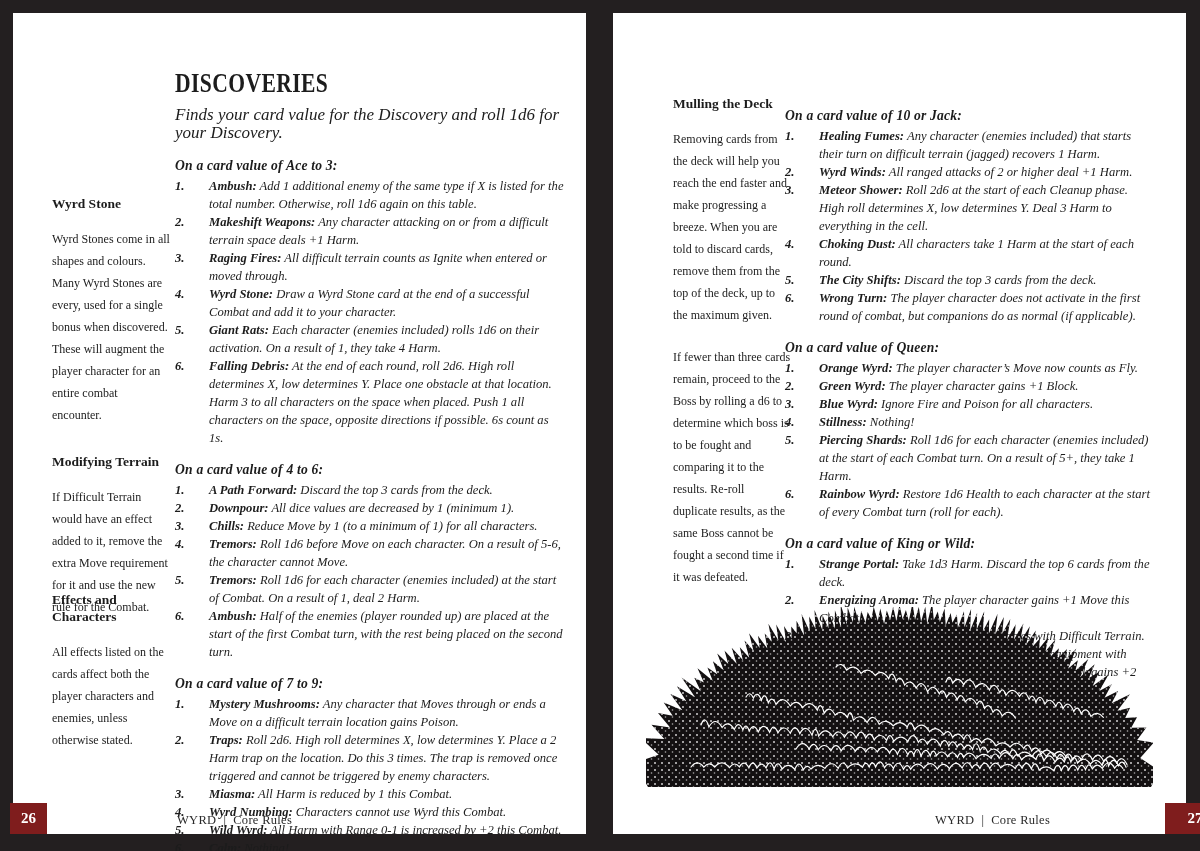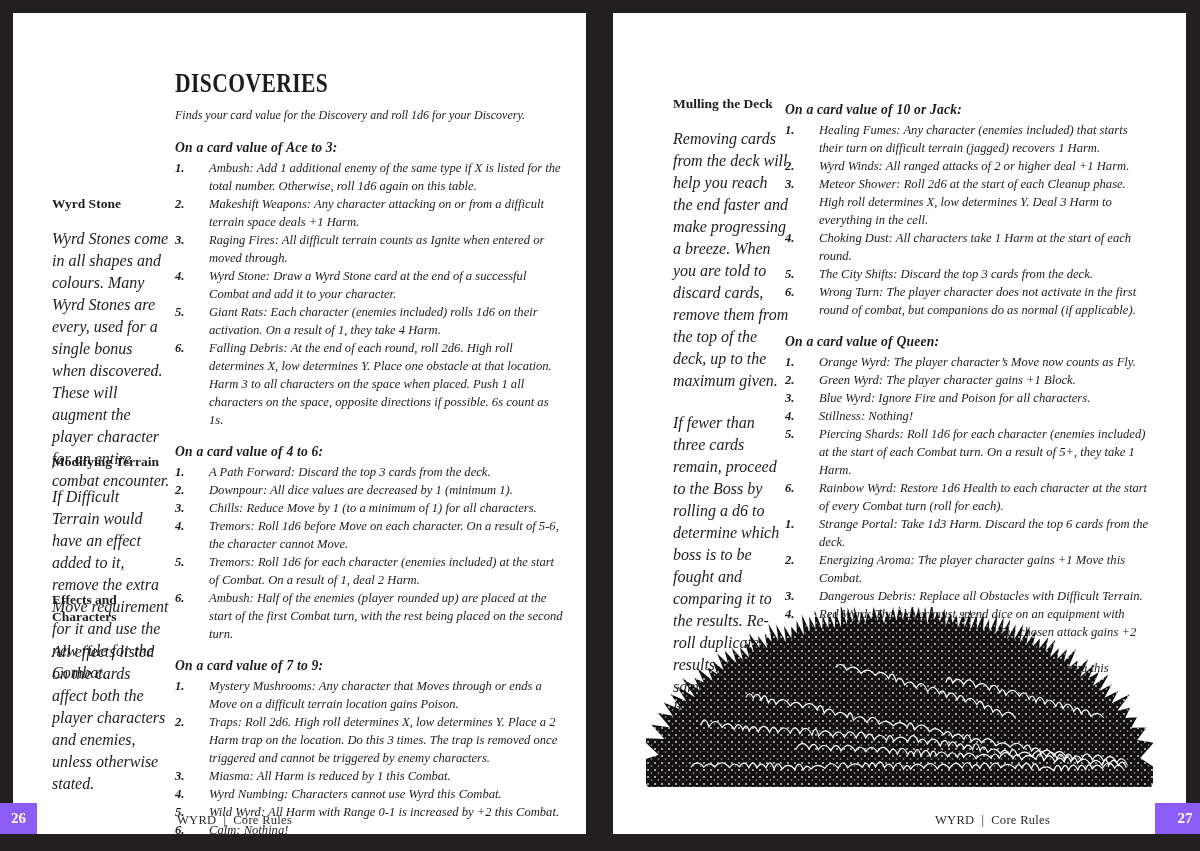--- a/index.html
+++ b/index.html
@@ -5,50 +5,50 @@
   html,body{margin:0;padding:0;background:#231f20;}
   .spread{position:relative;width:1200px;height:851px;background:#231f20;overflow:hidden;
           font-family:"Liberation Serif",serif;color:#1c1c1c;}
   .page{position:absolute;top:13px;width:573px;height:821px;background:#ffffff;}
   .page-left{left:13px;}
   .page-right{left:613px;}
 
   
   .main-col{position:absolute;}
   .page-left .main-col{left:162px;top:55px;width:390px;}
-  .page-right .main-col{left:172px;top:89px;width:368px;}
+  .page-right .main-col{left:172px;top:95px;width:368px;}
 
   .doc-title{margin:0 0 8px 0;font-size:27px;line-height:30px;font-weight:700;
              letter-spacing:.5px;transform:scaleX(.8);transform-origin:left bottom;white-space:nowrap;}
-  .intro{margin:0 0 16px 0;font-style:italic;font-size:12px;line-height:18px;}
+  .intro{margin:0 0 16px 0;font-style:italic;font-size:17px;line-height:18px;}
 
   .rule-section h2{margin:15px 0 3px 0;font-size:13.6px;font-weight:700;font-style:italic;letter-spacing:.2px;}
   .rule-section:first-of-type h2{margin-top:0;}
   .items{list-style:none;margin:0;padding:0;}
   .items li{display:grid;grid-template-columns:34px 1fr;font-style:italic;font-size:12.6px;line-height:18px;}
   .items .num{font-weight:700;}
-  .items .term{font-weight:400;}
+  .items .term{font-weight:700;}
 
   
   .margin-note{position:absolute;width:118px;}
   .page-left .margin-note{left:39px;}
   .page-right .margin-note{left:60px;}
   .margin-note h3{margin:0 0 16px 0;font-size:13.5px;line-height:17px;font-weight:700;}
-  .margin-note p{margin:0 0 20px 0;font-style:italic;font-size:16px;line-height:22px;}
+  .margin-note p{margin:0 0 20px 0;font-size:12px;line-height:22px;}
 
   
   .page-footer{position:absolute;top:800px;font-size:12.5px;letter-spacing:.3px;color:#2a2a2a;white-space:nowrap;}
   .page-left .page-footer{left:164px;}
   .page-right .page-footer{left:322px;}
   .page-footer .sep{padding:0 7px;color:#2a2a2a;}
 
   
-  .tab{position:absolute;top:803px;height:31px;background:#8b5cf6;color:#fff;
+  .tab{position:absolute;top:803px;height:31px;background:#7f1d1d;color:#fff;
        display:flex;align-items:center;justify-content:center;
-       font-weight:700;font-size:15px;}
+       font-weight:700;font-size:15px;margin-left:10px;}
   .tab-left{left:0;width:37px;}
   .tab-right{left:1155px;width:60px;}
 
   
   .illus{position:absolute;left:33px;top:594px;width:507px;height:180px;}
   .illus svg{display:block;width:100%;height:100%;}
 </style>
 </head>
 <body>
 
@@ -260,20 +260,21 @@
               </li>
 
   <li>
     <span class="num">6.</span>
     <span class="body"><span class="term">Rainbow Wyrd:</span><span class="rest"> Restore 1d6 Health to each character at the start of every Combat turn (roll for each).</span></span>
               </li>
 </ol>
   </section>
 
   <section class="rule-section">
+    <h2>On a card value of King or Wild:</h2>
     <ol class="items">
   <li>
     <span class="num">1.</span>
     <span class="body"><span class="term">Strange Portal:</span><span class="rest"> Take 1d3 Harm. Discard the top 6 cards from the deck.</span></span>
               </li>
 
   <li>
     <span class="num">2.</span>
     <span class="body"><span class="term">Energizing Aroma:</span><span class="rest"> The player character gains +1 Move this Combat.</span></span>
               </li>

